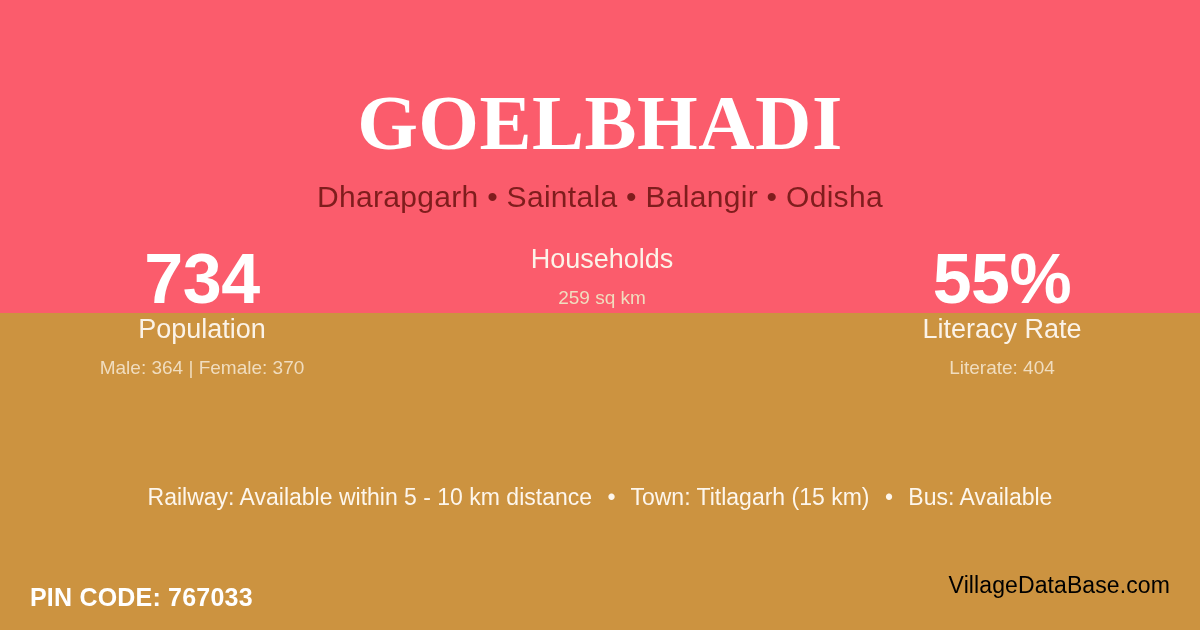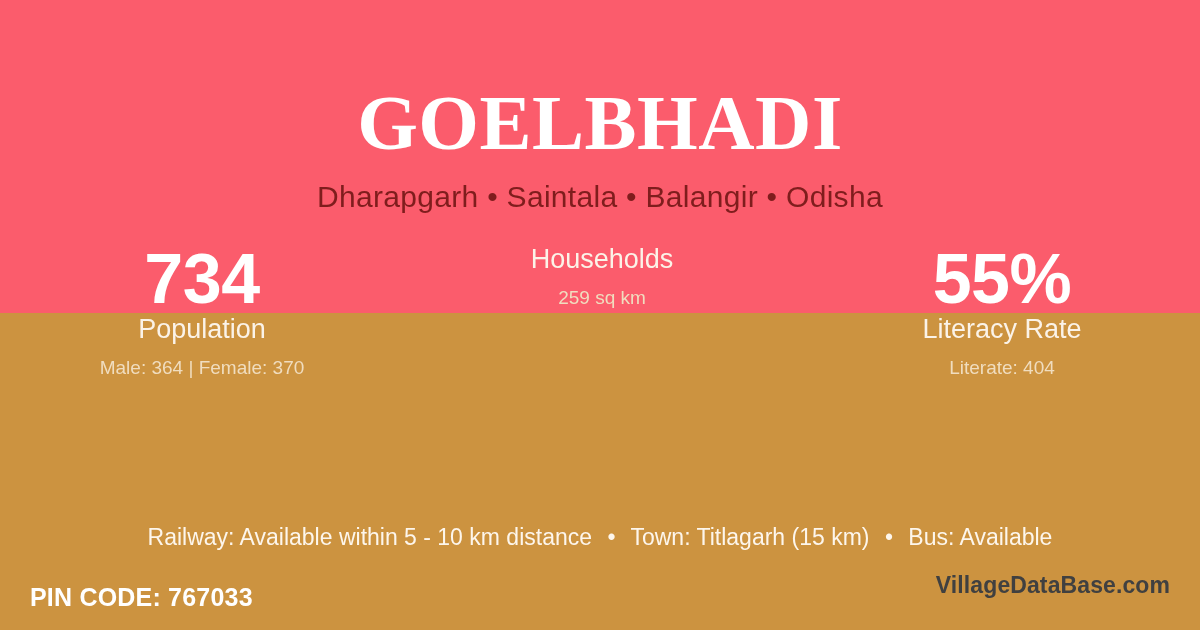--- a/index.html
+++ b/index.html
@@ -97,21 +97,20 @@
   .infra-line {
     position: absolute;
     left: 0;
     top: 486px;
     width: 1200px;
     text-align: center;
     font-size: 23px;
     line-height: 1;
     color: #fdf6ec;
     white-space: nowrap;
-    margin-top: 40px;
   }
   .infra-item {
     display: inline;
   }
   .infra-sep {
     display: inline;
     padding: 0 9px;
     color: #fdf6ec;
   }
 
@@ -132,23 +131,23 @@
     line-height: 1;
     color: #ffffff;
     letter-spacing: 0.2px;
     margin-top: 13px;
   }
   .brand {
     position: absolute;
     right: 30px;
     top: 16px;
     font-size: 23px;
-    font-weight: 700;
+    font-weight: 400;
     line-height: 1;
-    color: #404040;
+    color: #000000;
     letter-spacing: 0.1px;
   }
 </style>
 </head>
 <body>
 
 <div class="card">
 
   <div class="hero-band"></div>
 

